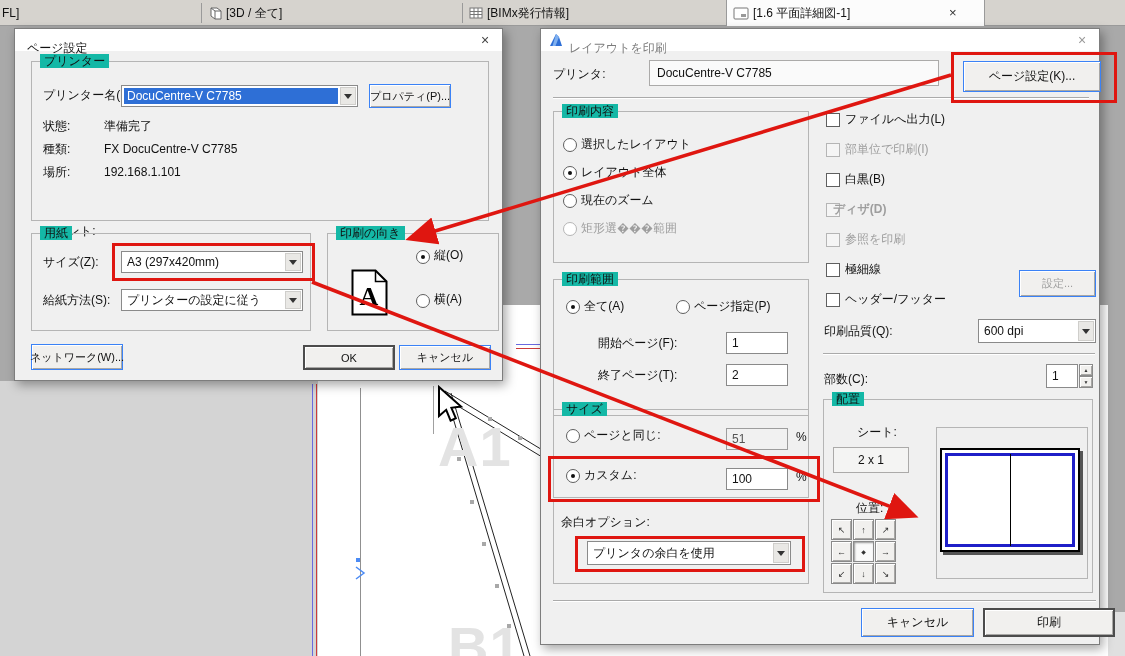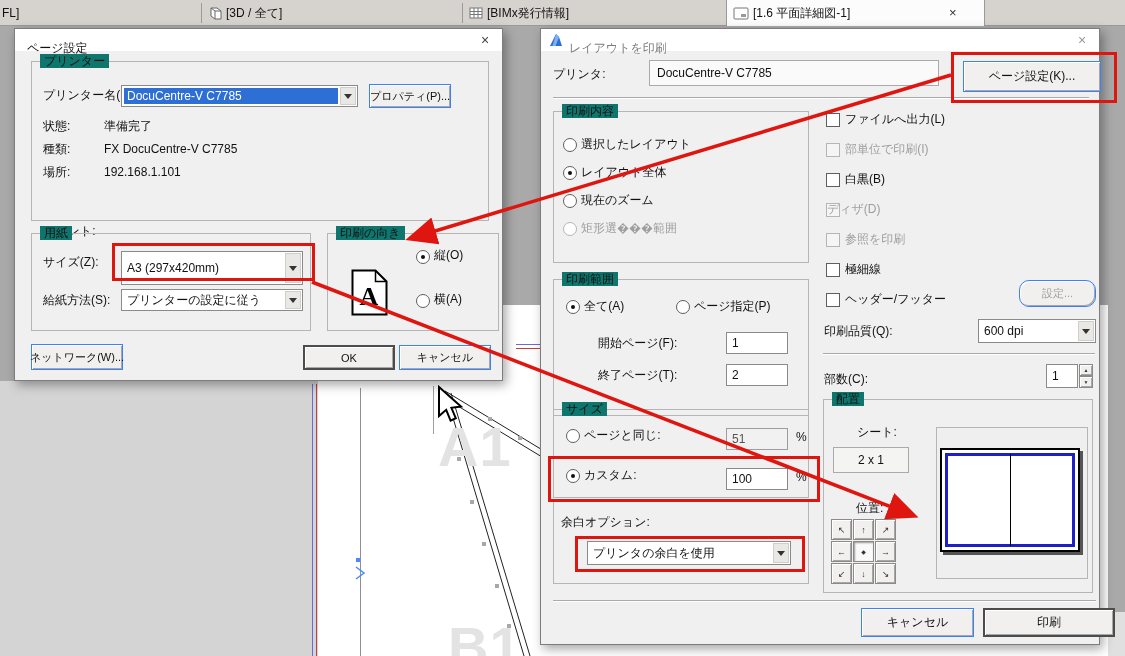--- a/index.html
+++ b/index.html
@@ -12,21 +12,21 @@
   .tabbar{position:absolute;left:0;top:0;width:1125px;height:26px;background:#d6d3ce;border-bottom:1px solid #9a9a9a;box-sizing:border-box;}
   .tabsep{position:absolute;top:3px;height:20px;width:1px;background:#9a9a9a;}
   .tabactive{position:absolute;left:726px;top:0;width:259px;height:26px;background:#fcfcfc;border-left:1px solid #9a9a9a;border-right:1px solid #9a9a9a;box-sizing:border-box;}
   .tablabel{position:absolute;top:6px;line-height:15px;white-space:nowrap;}
   
   .dlg{position:absolute;background:#f0f0f0;border:1px solid #7d7d7d;box-shadow:3px 4px 10px rgba(0,0,0,.35);box-sizing:border-box;}
   .tbar{position:absolute;left:0;top:0;right:0;height:22px;background:#ffffff;}
   .ttl{position:absolute;top:12px;line-height:15px;white-space:nowrap;}
   .xbtn{position:absolute;top:2px;right:8px;width:18px;height:18px;text-align:center;line-height:18px;font-size:14px;color:#444;}
   .grp{position:absolute;border:1px solid #b5b5b5;box-sizing:border-box;}
-  .glab{position:absolute;top:-8px;left:8px;background:#0f766e;padding:0 4px;line-height:14px;white-space:nowrap;}
+  .glab{position:absolute;top:-8px;left:8px;background:#14b8a6;padding:0 4px;line-height:14px;white-space:nowrap;}
   .hr{position:absolute;height:1px;background:#aaaaaa;box-shadow:0 1px 0 #ffffff;}
   .btn{position:absolute;background:#f1f0ee;border:1px solid #3b82f6;box-shadow:inset 1px 1px 0 #fff,inset -1px -1px 0 #a8a7a5;
        display:flex;align-items:center;justify-content:center;font-size:11px;white-space:nowrap;box-sizing:border-box;}
   .btn.default{border:2px solid #4c4c4c;}
   .btn.disbtn{color:#9e9e9e;}
   .combo{position:absolute;background:#fff;border:1px solid #8a8a8a;box-sizing:border-box;}
   .combo .val{position:absolute;left:2px;top:2px;right:19px;bottom:2px;display:flex;align-items:center;padding-left:3px;white-space:nowrap;overflow:hidden;}
   .combo.sel .val{background:#2e6fd6;color:#fff;}
   .cbtn{position:absolute;top:1px;right:1px;bottom:1px;width:16px;background:#e9e8e5;border:1px solid #cfcecb;display:flex;align-items:center;justify-content:center;box-sizing:border-box;}
   .tri{width:0;height:0;border-left:4px solid transparent;border-right:4px solid transparent;border-top:5px solid #333;}
@@ -146,21 +146,21 @@
     <span class="lab" style="left:89px;top:113px;">FX DocuCentre-V C7785</span>
     <span class="lab" style="left:28px;top:136px;">場所:</span>
     <span class="lab" style="left:89px;top:136px;">192.168.1.101</span>
     <span class="lab" style="left:28px;top:159px;margin-top:36px;">コメント:</span>
     <span class="lab" style="left:89px;top:159px;"></span>
 
     <div class="grp" style="left:16px;top:204px;width:280px;height:98px;">
       <span class="glab">用紙</span>
     </div>
     <span class="lab" style="left:28px;top:226px;">サイズ(Z):</span>
-    <div class="combo" style="left:106px;top:222px;width:182px;height:34px;">
+    <div class="combo" style="left:106px;top:222px;width:182px;height:22px;">
       <span class="val">A3 (297x420mm)</span>
       <span class="cbtn">
           <span class="tri"></span>
         </span>
     </div>
     <span class="lab" style="left:28px;top:264px;">給紙方法(S):</span>
     <div class="combo" style="left:106px;top:260px;width:182px;height:22px;">
       <span class="val">プリンターの設定に従う</span>
       <span class="cbtn">
           <span class="tri"></span>
@@ -251,28 +251,28 @@
         </span>
     </div>
 
     <span class="cb" style="left:285px;top:84px;"></span>
     <span class="lab" style="left:304px;top:83px;">ファイルへ出力(L)</span>
     <span class="cb dis" style="left:285px;top:114px;"></span>
     <span class="lab dis" style="left:304px;top:113px;">部単位で印刷(I)</span>
     <span class="cb" style="left:285px;top:144px;"></span>
     <span class="lab" style="left:304px;top:143px;">白黒(B)</span>
     <span class="cb dis" style="left:285px;top:174px;"></span>
-    <span class="lab dis" style="left:286px;top:173px;">ディザ(D)</span>
+    <span class="lab dis" style="left:292px;top:173px;font-weight:bold;">ディザ(D)</span>
     <span class="cb dis" style="left:285px;top:204px;"></span>
     <span class="lab dis" style="left:304px;top:203px;">参照を印刷</span>
     <span class="cb" style="left:285px;top:234px;"></span>
     <span class="lab" style="left:304px;top:233px;">極細線</span>
     <span class="cb" style="left:285px;top:264px;"></span>
     <span class="lab" style="left:304px;top:263px;">ヘッダー/フッター</span>
-    <div class="btn disbtn" style="left:478px;top:251px;width:77px;height:27px;border-radius:10px;">設定...</div>
+    <div class="btn disbtn" style="left:478px;top:241px;width:77px;height:27px;">設定...</div>
 
     <span class="lab" style="left:283px;top:295px;">印刷品質(Q):</span>
     <div class="combo" style="left:437px;top:290px;width:118px;height:24px;">
       <span class="val">600 dpi</span>
       <span class="cbtn">
           <span class="tri"></span>
         </span>
     </div>
     <div class="hr" style="left:282px;top:324px;width:272px;"></div>
 

